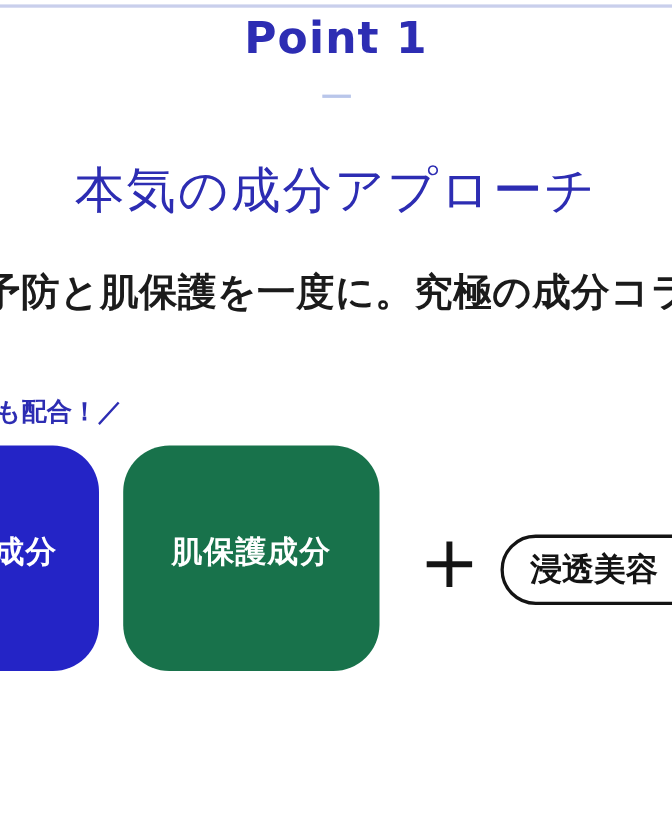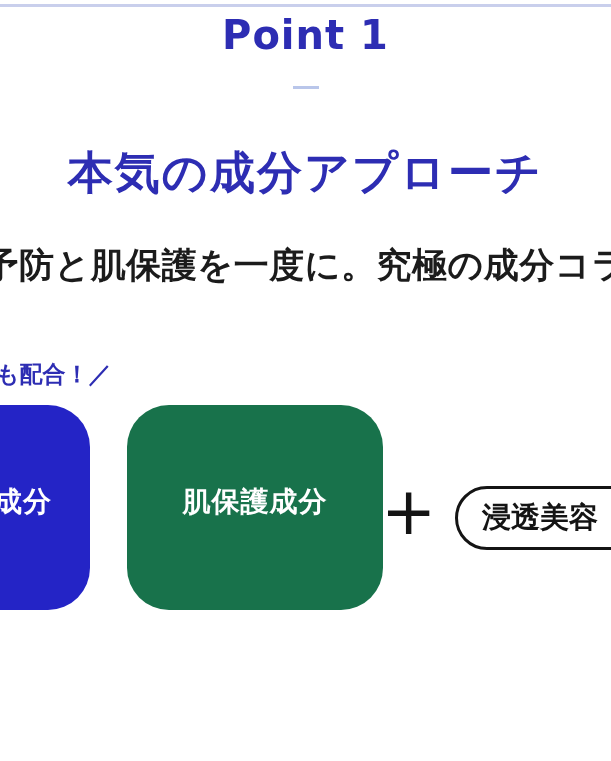--- a/index.html
+++ b/index.html
@@ -38,21 +38,21 @@
     background: #b9c6ea;
   }
 
   .section-title {
     position: absolute;
     top: 143px; left: 0;
     width: 100%;
     margin: 0;
     text-align: center;
     font-size: 45px;
-    font-weight: 700;
+    font-weight: 400;
     letter-spacing: 2px;
     color: #2d2db3;
     white-space: nowrap;
   }
 
   .section-subtitle {
     position: absolute;
     top: 242px; left: 50%;
     transform: translateX(-50%);
     margin: 0;
@@ -85,22 +85,22 @@
   .box-blue {
     left: -150px;
     width: 240px;
     background: #2424c6;
     align-items: flex-end;
     padding-right: 6px;
     box-sizing: border-box;
   }
   .box-blue .box-line1 { margin-right: 32px; }
   .box-green {
-    left: 127px;
-    width: 256px;
+    left: 112px;
+    width: 233px;
     background: #18724b;
     align-items: center;
   }
   .box-line1 {
     font-size: 28px;
     font-weight: 700;
     margin-bottom: 12px;
     letter-spacing: 1px;
   }
   .box-line2 {

